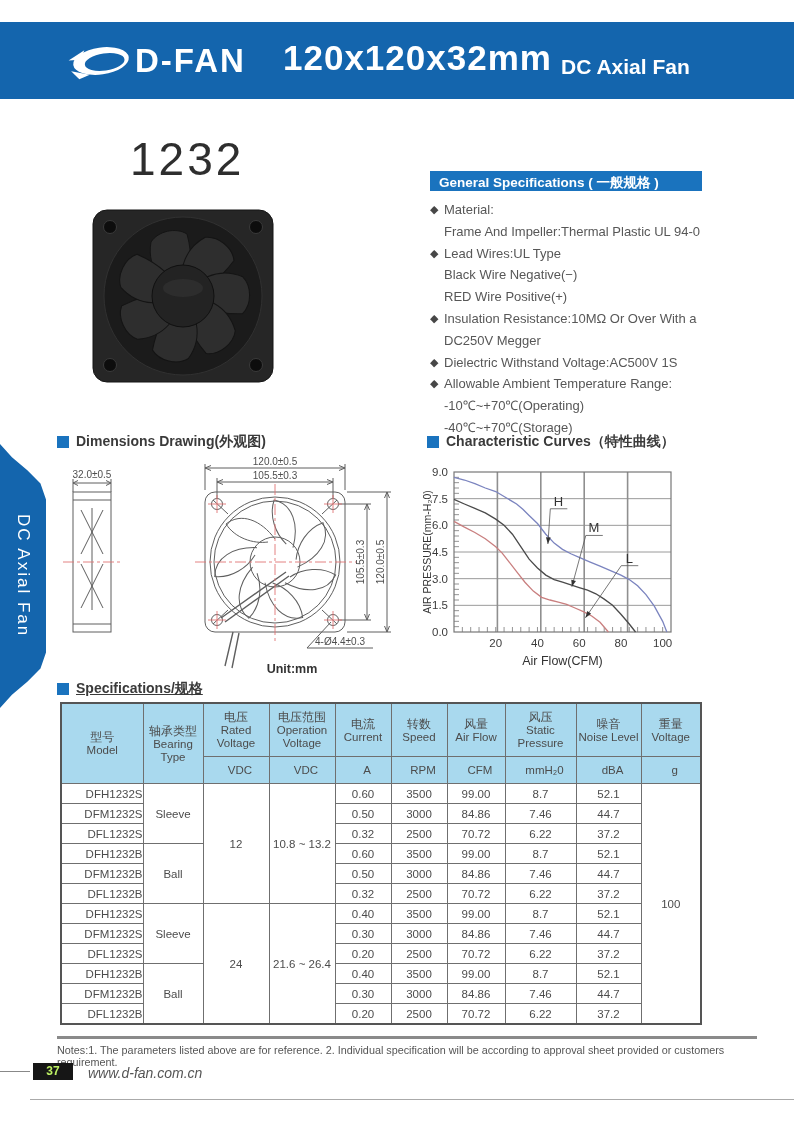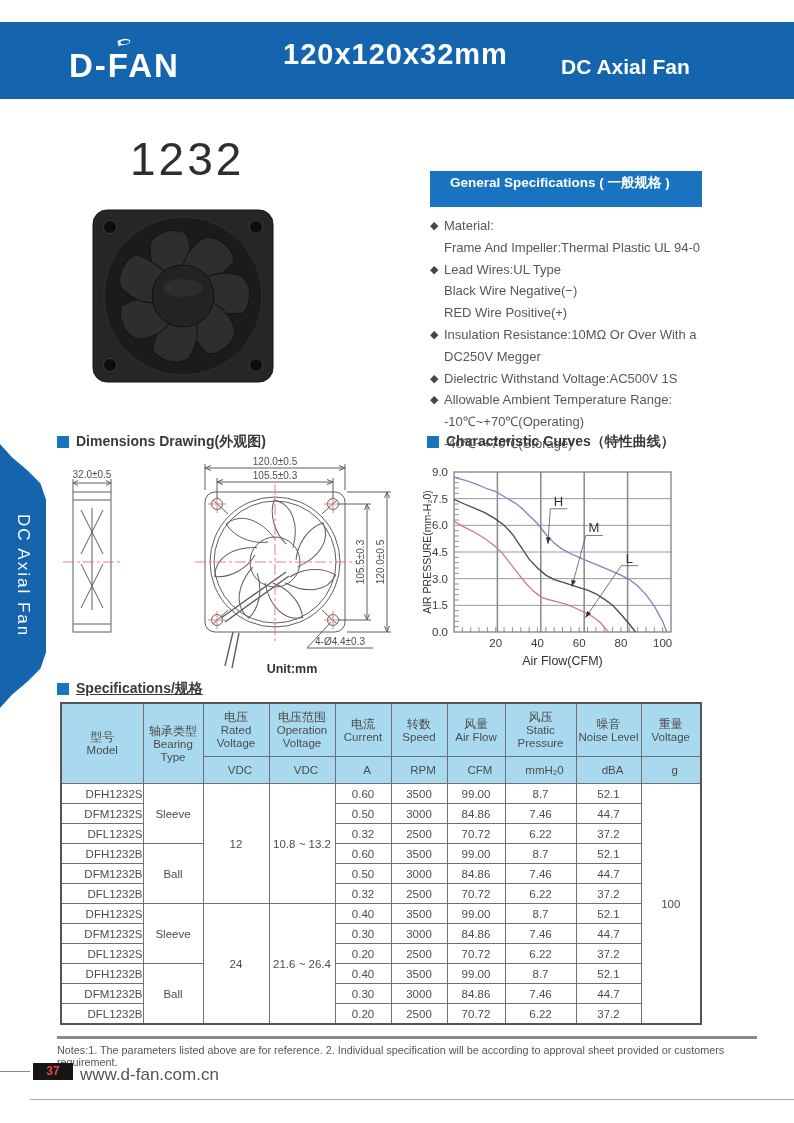--- a/index.html
+++ b/index.html
@@ -1,38 +1,38 @@
 <!DOCTYPE html>
 <html><head>
 <meta charset="utf-8">
 <style>
   html,body{margin:0;padding:0;background:#e8e8e8;}
   .page{position:relative;width:794px;height:1123px;margin:0 auto;background:#ffffff;
         font-family:"Liberation Sans",sans-serif;overflow:hidden;}
 
   
   .header-bar{position:absolute;left:0;top:22px;width:794px;height:77px;background:#1465ad;}
-  .brand-wrap{position:absolute;left:68px;top:15px;display:flex;align-items:center;height:48px;flex-direction:column;}
+  .brand-wrap{position:absolute;left:68px;top:15px;display:flex;align-items:center;height:48px;}
   .brand-name{color:#fff;font-size:33px;font-weight:bold;letter-spacing:2px;margin-left:1px;}
-  .header-title{position:absolute;left:283px;top:16px;color:#fff;font-size:29px;font-weight:bold;letter-spacing:1px;}
+  .header-title{position:absolute;left:283px;top:16px;color:#fff;font-size:35px;font-weight:bold;letter-spacing:1px;}
   .header-subtitle{position:absolute;left:561px;top:33px;color:#fff;font-size:21px;font-weight:bold;}
 
   
   .side-tab{position:absolute;left:0;top:444px;width:46px;height:264px;background:#1465ad;
     clip-path:polygon(0 0,26% 5%,60% 10%,88% 15%,100% 21%,100% 79%,88% 85%,60% 90%,26% 95%,0 100%);}
   .side-tab-label{width:100%;height:100%;display:flex;align-items:center;justify-content:center;
     writing-mode:vertical-rl;color:#fff;font-size:17px;letter-spacing:2px;}
 
   .model-heading{position:absolute;left:130px;top:132px;font-size:46px;color:#2e2e2e;letter-spacing:3px;}
   .fan-photo{position:absolute;left:88px;top:200px;}
 
   
   .gen-specs{position:absolute;left:430px;top:171px;width:332px;}
-  .gen-specs-header{width:272px;height:36px;background:#1a73be;color:#fff;font-size:13.5px;
-    font-weight:bold;line-height:24px;padding-left:20px;box-sizing:border-box;}
+  .gen-specs-header{width:272px;height:20px;background:#1a73be;color:#fff;font-size:13.5px;
+    font-weight:bold;line-height:24px;padding-left:9px;box-sizing:border-box;}
   .gen-specs-list{margin-top:8px;}
   .gen-spec-item{font-size:13px;color:#575757;line-height:21.8px;display:flex;}
   .gen-spec-item .bullet{width:14px;flex:0 0 14px;color:#474747;font-size:11px;}
 
   
   .section-title{position:absolute;font-size:14px;font-weight:bold;color:#3a3a3a;
     display:flex;align-items:center;gap:7px;}
   .section-title .sq{width:12px;height:12px;background:#1a73be;flex:0 0 12px;}
   #sec-dim{left:57px;top:433px;}
   #sec-curves{left:427px;top:433px;}
@@ -52,22 +52,22 @@
   .th-zh{display:block;font-size:12px;line-height:14px;}
   .th-en{display:block;font-size:11.5px;line-height:13px;}
   .spec-table tbody td{height:19px;font-size:11.5px;}
   .spec-table tbody td.model-cell{text-align:right;padding-left:5px;}
 
   
   .notes-rule{position:absolute;left:57px;top:1036px;width:700px;height:3px;background:#8a8a8a;}
   .notes{position:absolute;left:57px;top:1044px;width:712px;font-size:10.8px;color:#555;}
   .footer-dash{position:absolute;left:0;top:1071px;width:30px;height:1px;background:#888;}
   .page-badge{position:absolute;left:33px;top:1063px;width:40px;height:17px;background:#161616;
-    color:#ef4444;font-size:12px;font-weight:bold;text-align:center;line-height:17px;}
-  .website{position:absolute;left:80px;top:1065px;font-size:17px;color:#555;text-decoration:none;}
+    color:#bef264;font-size:12px;font-weight:bold;text-align:center;line-height:17px;}
+  .website{position:absolute;left:88px;top:1065px;font-size:14px;color:#555;text-decoration:none;font-style:italic;}
   .bottom-rule{position:absolute;left:30px;top:1099px;width:764px;height:1px;background:#aaa;}
 
   svg text{font-family:"Liberation Sans",sans-serif;}
 </style>
 </head>
 <body>
 
 <div class="page">
 
   <div class="header-bar">

